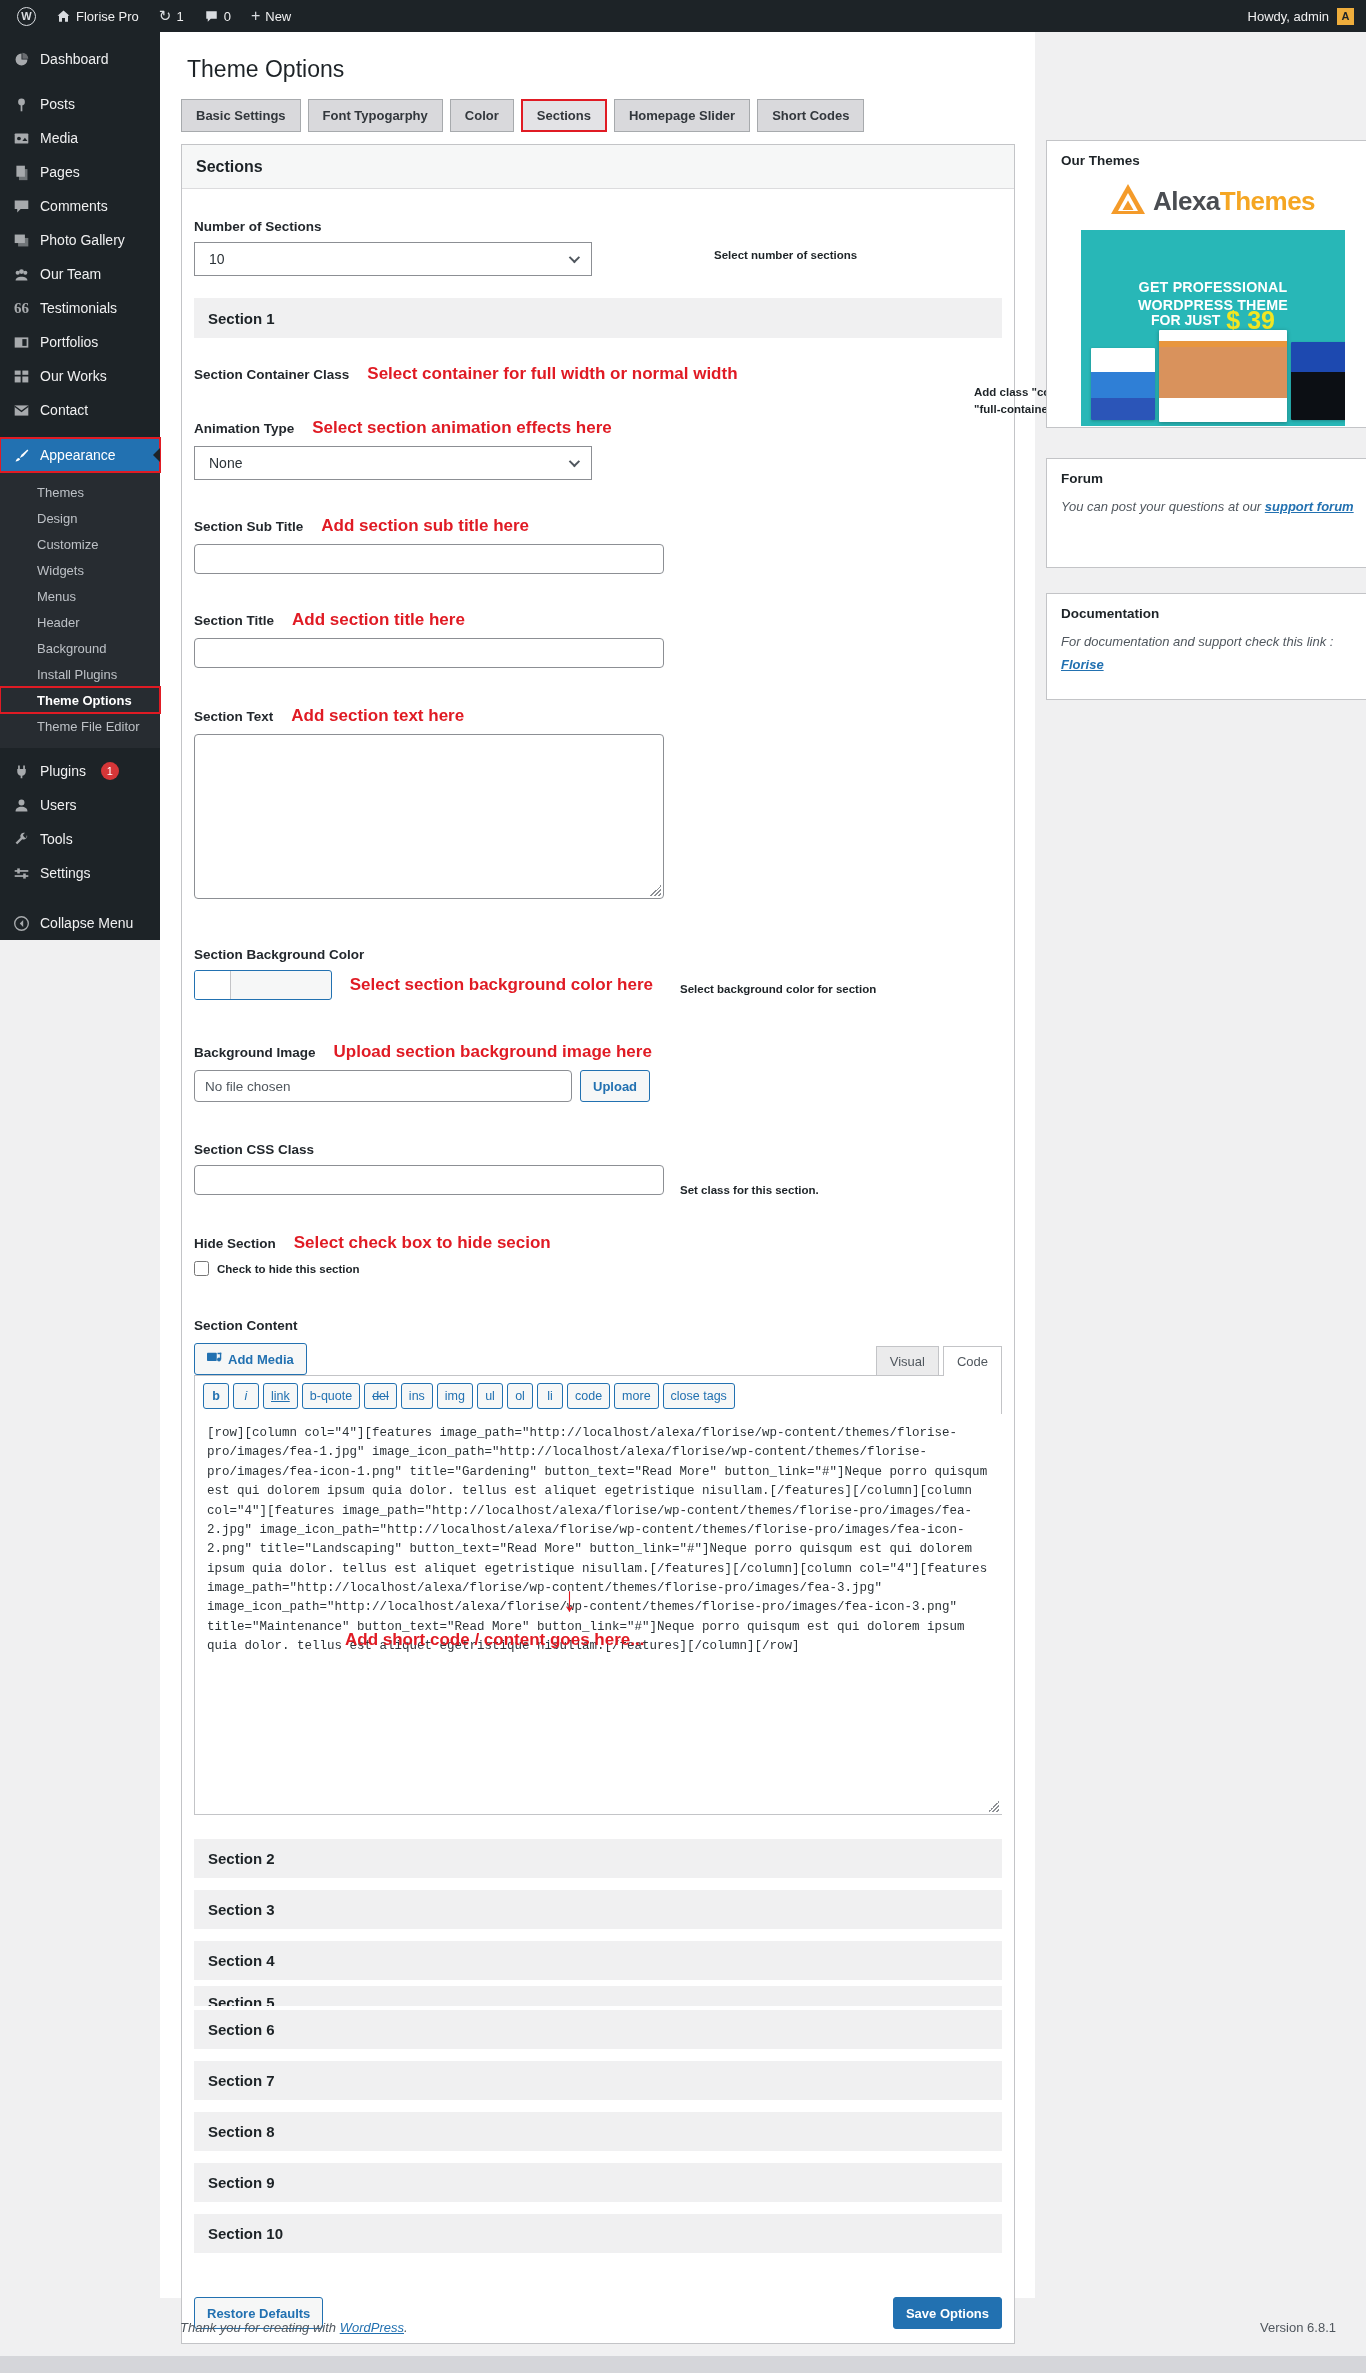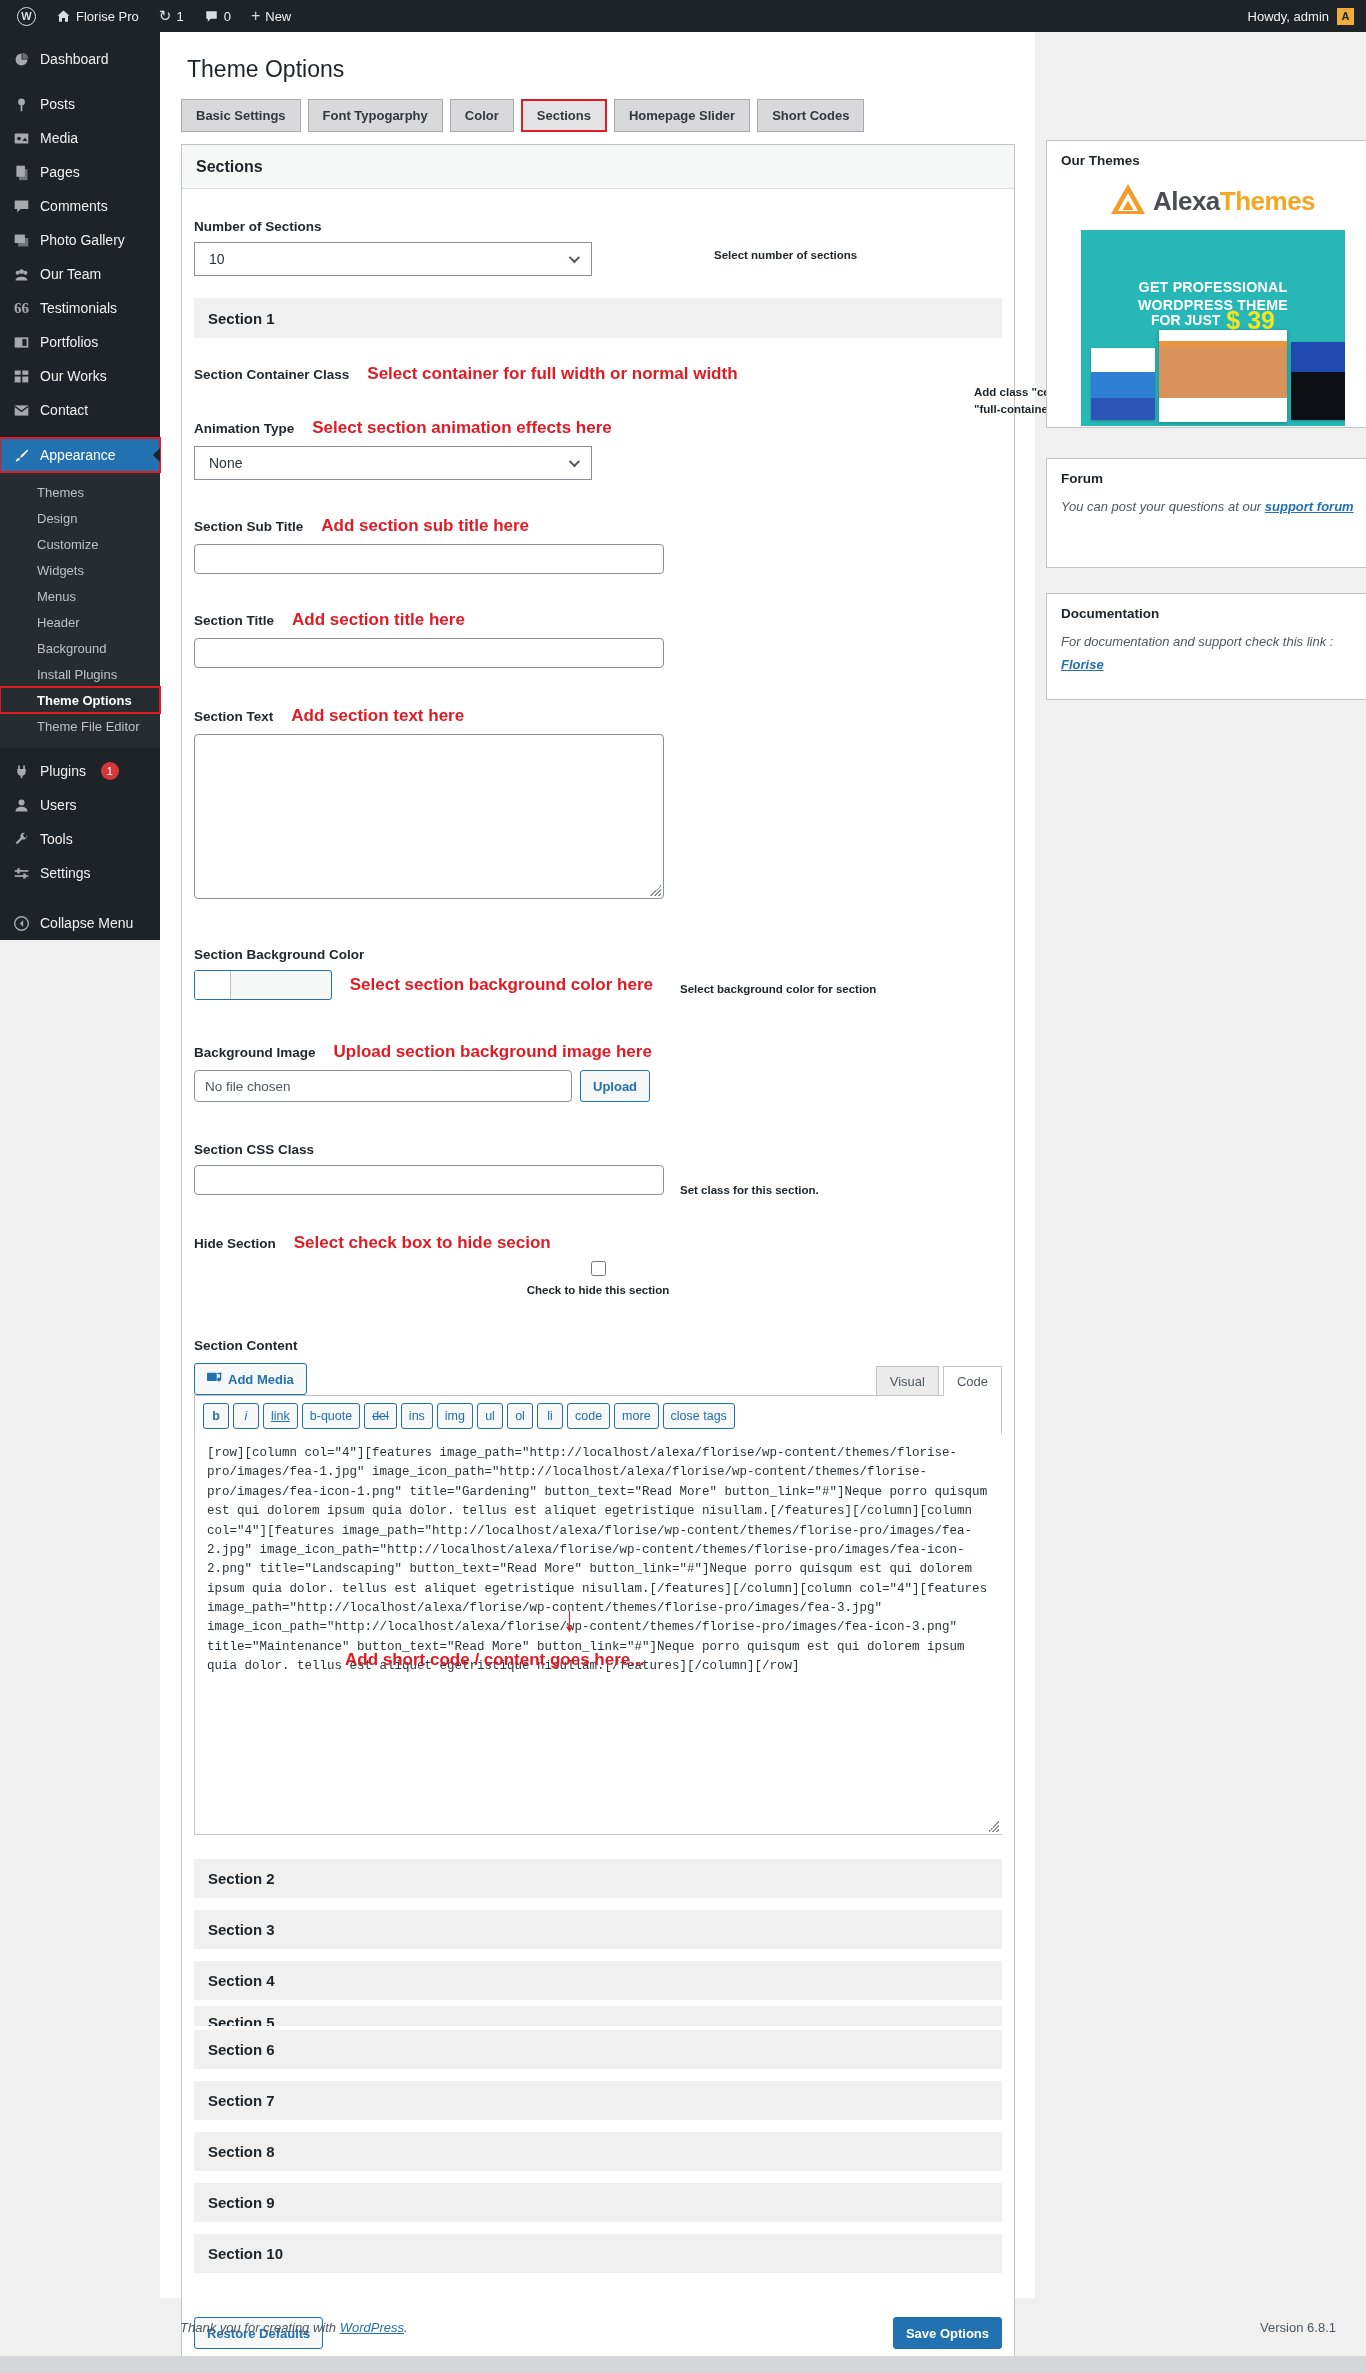--- a/index.html
+++ b/index.html
@@ -60,21 +60,21 @@
   .sbar.clipped + .sbar { margin-top:4px; }
 
   .colorbtn { display:inline-flex; align-items:stretch; border:1px solid #2271b1; border-radius:3px; background:#f6f7f7; height:30px; cursor:pointer; overflow:hidden; }
   .swatch { width:36px; background:#fff; border-right:1px solid #c3c4c7; }
   .colorbtn .cb-label { display:flex; align-items:center; padding:0 9px; font-size:15px; color:#50575e;margin-top:48px; }
 
   .filebox { width:378px; height:32px; border:1px solid #8c8f94; border-radius:4px; display:flex; align-items:center; padding:0 10px; font-size:13.5px; color:#50575e; background:#fff; }
   .btn { display:inline-flex; align-items:center; gap:6px; background:#f6f7f7; border:1px solid #2271b1; border-radius:3px; color:#2271b1; font-size:13px; height:32px; padding:0 12px; cursor:pointer; font-family:"Liberation Sans",sans-serif;font-weight:bold; }
   .btn-primary { background:#2271b1; border-color:#2271b1; color:#fff; }
 
-  .cbrow { margin-top:8px; display:flex; align-items:center; gap:8px; font-size:11.5px; font-weight:bold; color:#1d2327;flex-direction:column; }
+  .cbrow { margin-top:8px; display:flex; align-items:center; gap:8px; font-size:11.5px; font-weight:bold; color:#1d2327; }
   .cbrow input { width:15px; height:15px; }
 
   
   .editor-top { margin-top:6px; display:flex; justify-content:space-between; align-items:flex-end; height:36px; }
   .ed-tabs { display:flex; }
   .ed-tab { height:29px; display:flex; align-items:center; padding:0 13px; font-size:13px; color:#50575e; cursor:pointer; border:1px solid #c3c4c7; border-bottom:none; background:#ebebec; margin-left:4px; }
   .ed-tab.active { background:#fff; position:relative; z-index:2; margin-bottom:-1px; height:30px; }
   .ed-container { border:1px solid #c3c4c7; background:#fff; position:relative; }
   .qt { display:flex; gap:4px; padding:7px 0 5px 8px; flex-wrap:wrap; }
   .qtb { border:1px solid #2271b1; color:#2271b1; background:#f6f7f7; border-radius:3px; min-width:26px; height:26px; display:flex; align-items:center; justify-content:center; font-size:12.5px; padding:0 7px; cursor:pointer; font-family:"Liberation Sans",sans-serif; }

